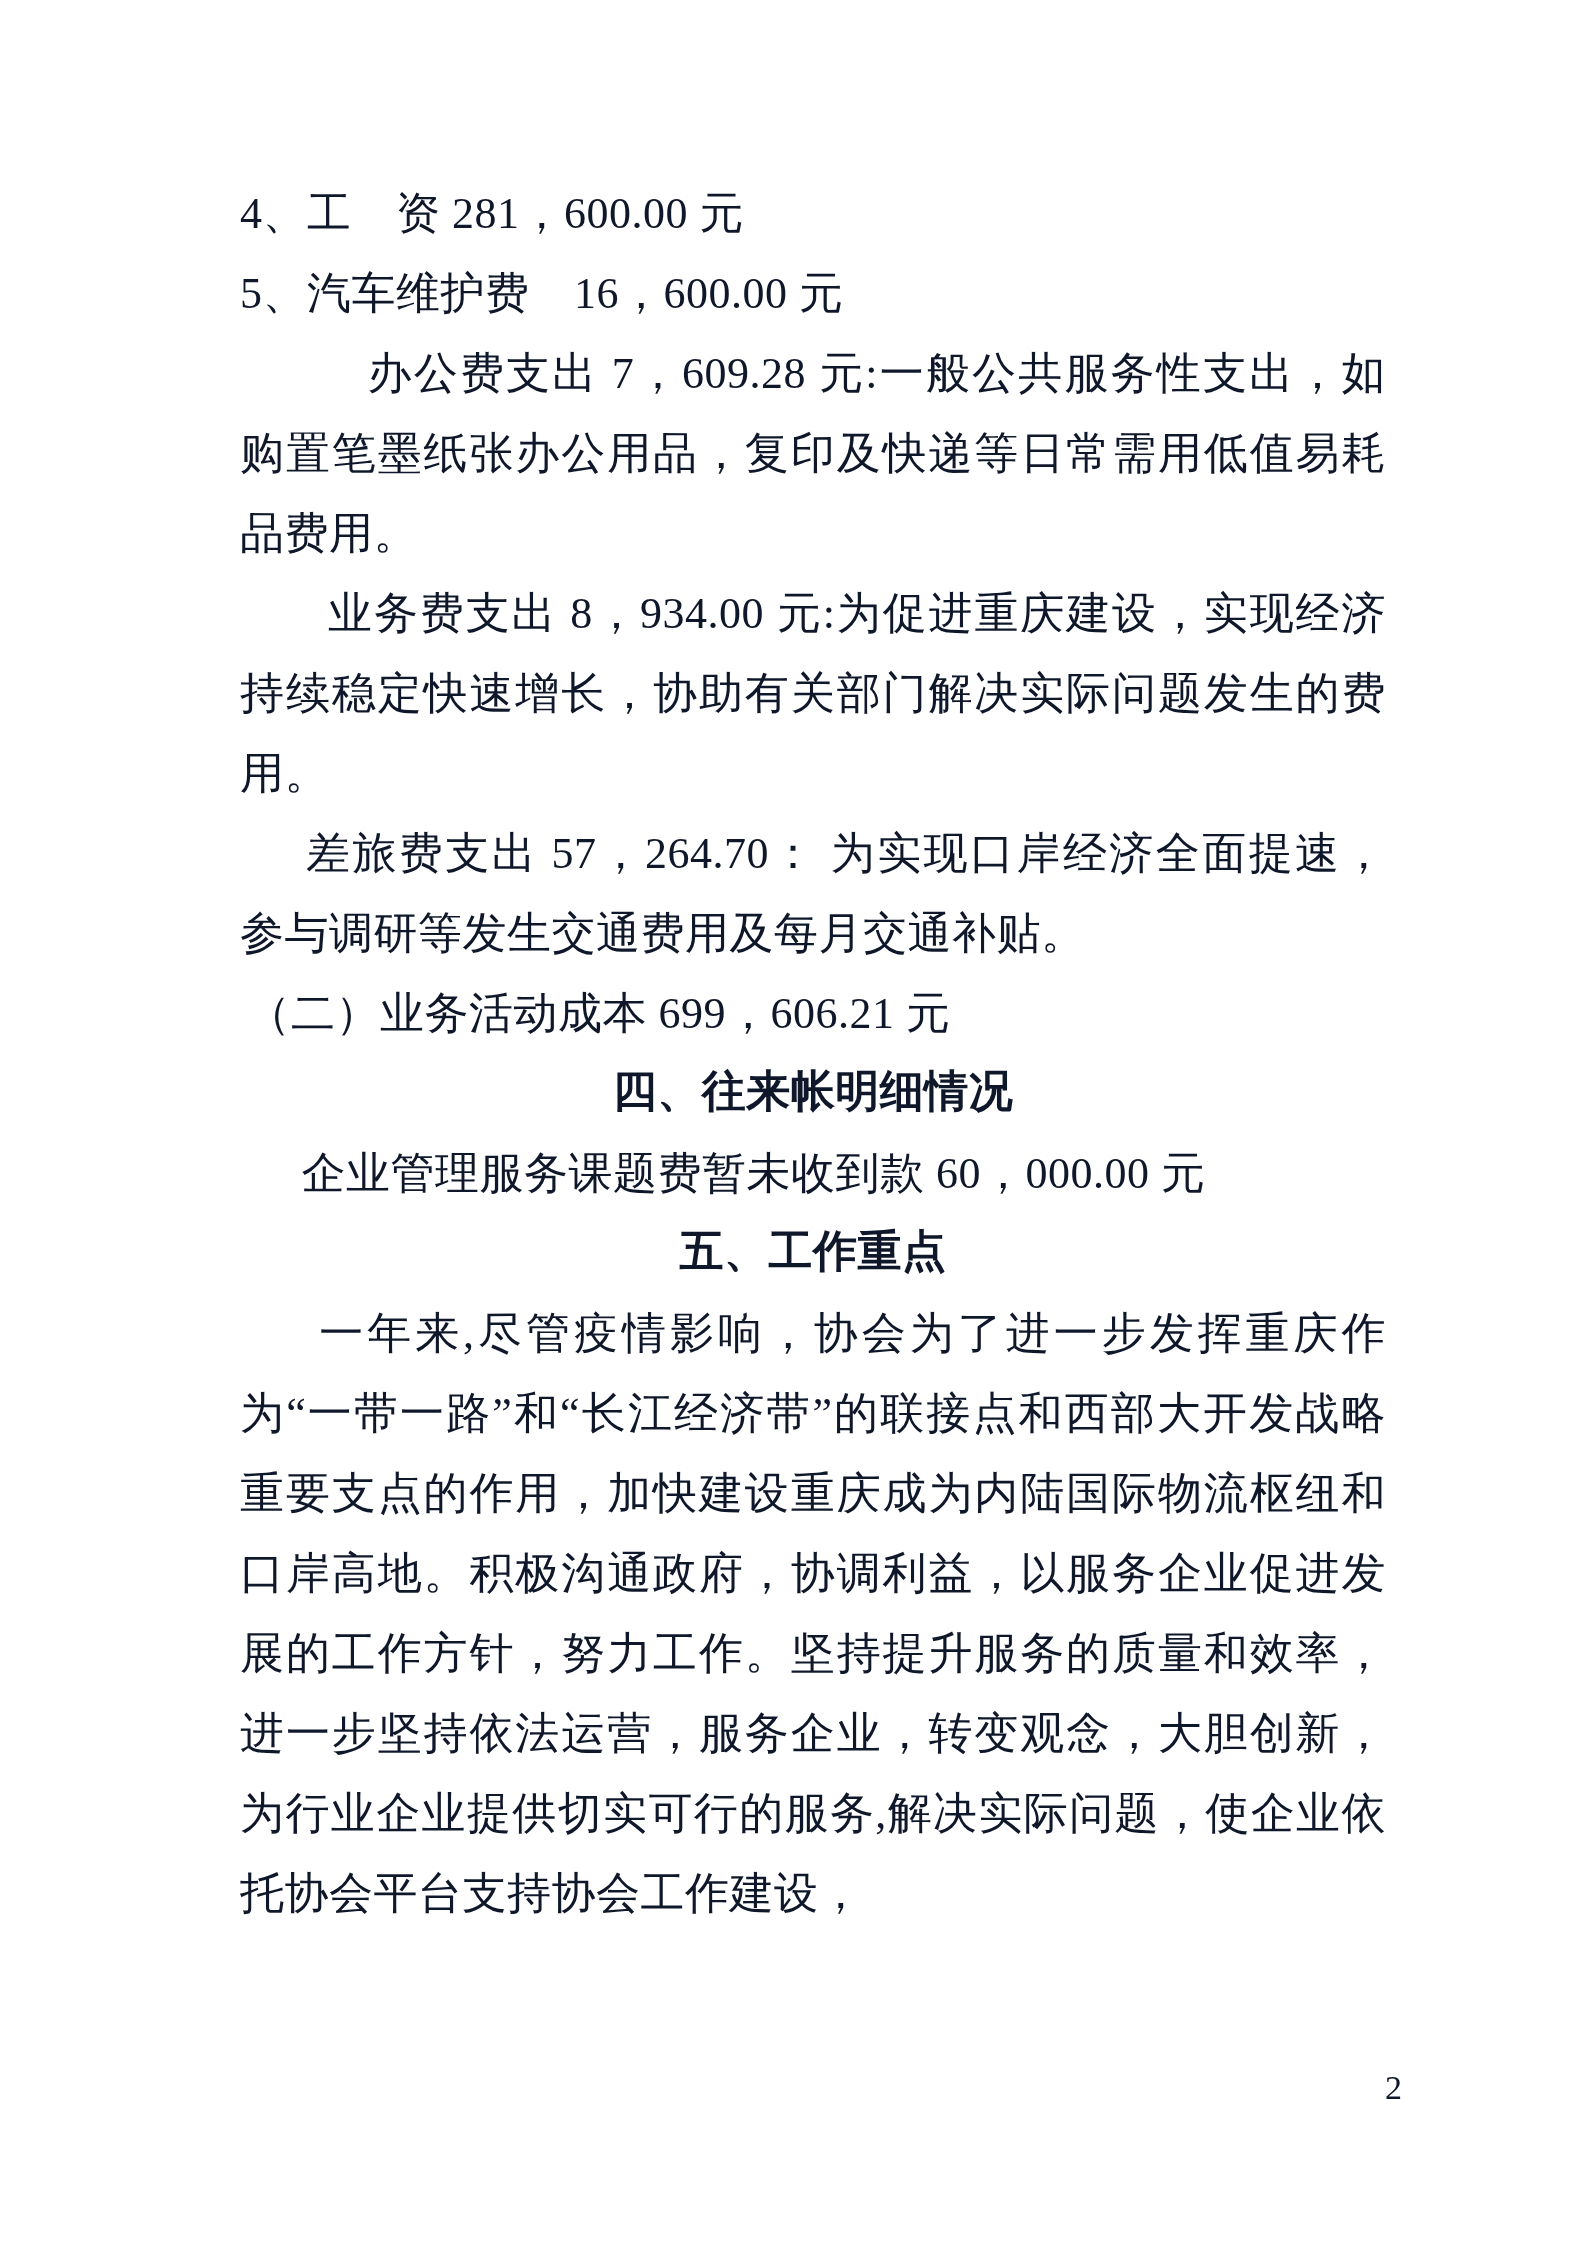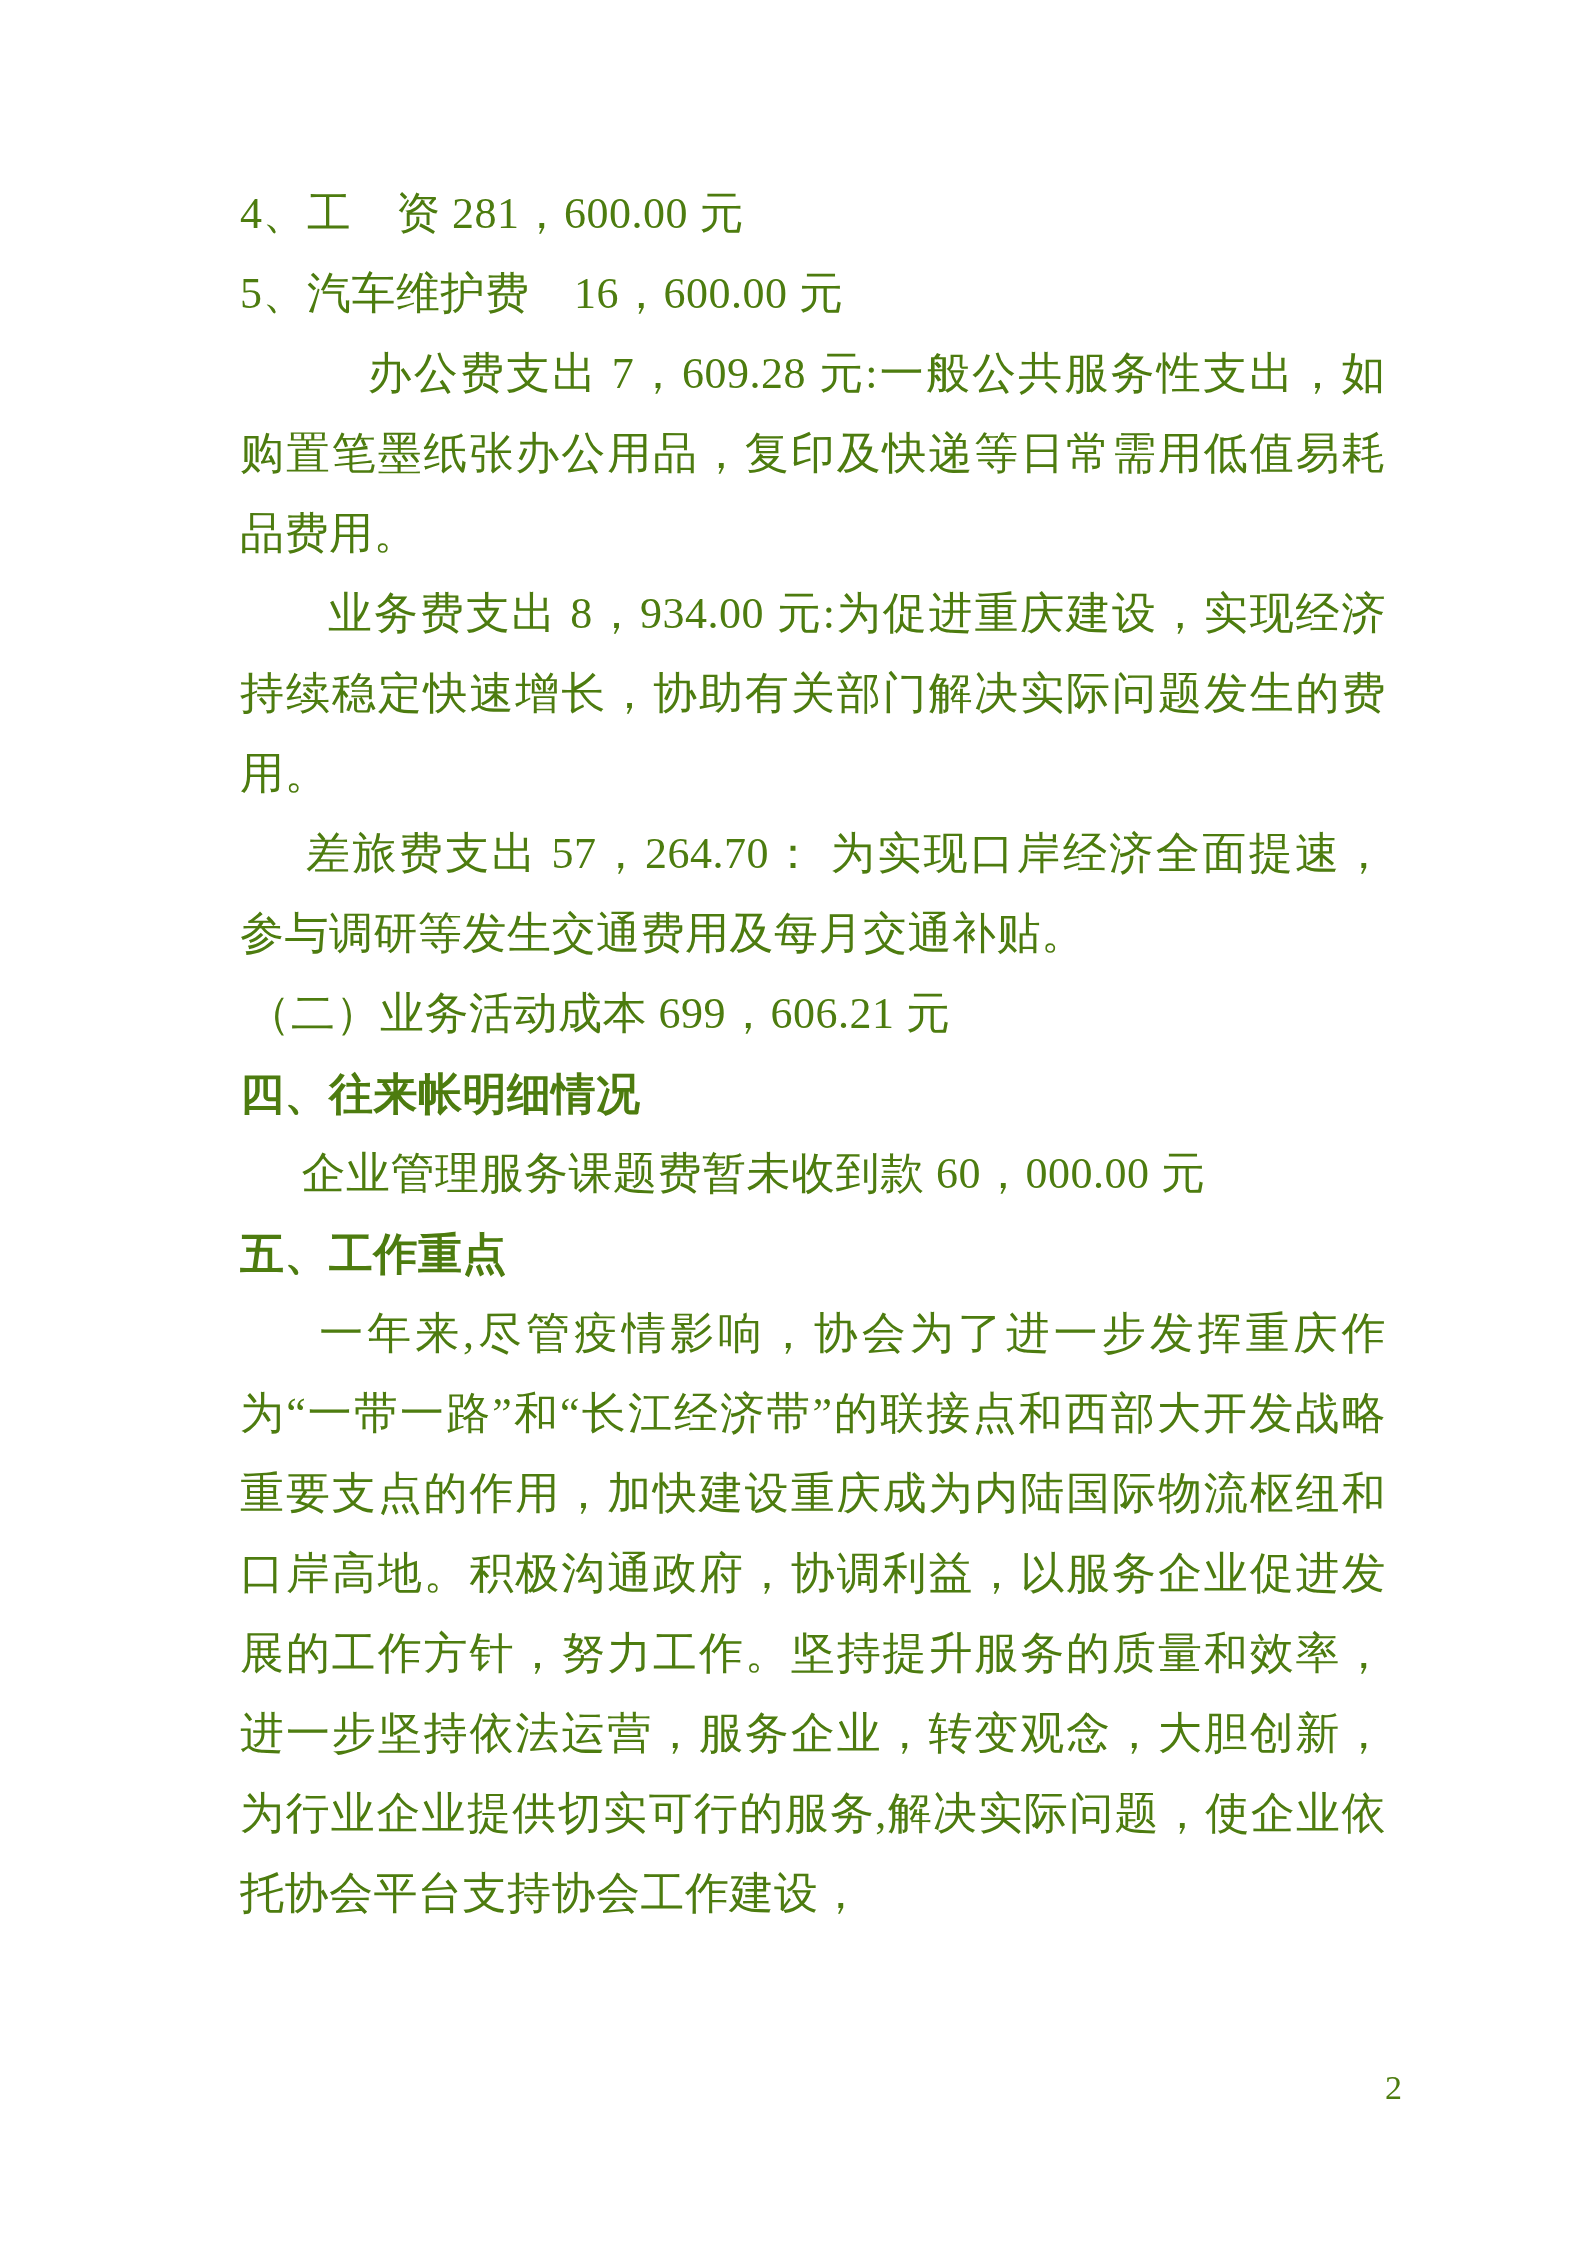--- a/index.html
+++ b/index.html
@@ -4,40 +4,40 @@
 <style>
   html, body { margin: 0; padding: 0; background: #e8e8e8; }
   .page {
     position: relative;
     width: 1588px;
     height: 2245px;
     margin: 0 auto;
     background: #ffffff;
     overflow: hidden;
     font-family: "Liberation Serif", "DejaVu Serif", serif;
-    color: #4d7c0f;
+    color: #0f172a;
   }
   .content {
     position: absolute;
     left: 240px;
     top: 174px;
     width: 1146px;
   }
   .para {
     margin: 0;
     font-size: 44px;
     line-height: 80px;
     text-align: justify;
     letter-spacing: 0.5px;
     word-break: break-all;
   }
   .para.heading {
     font-weight: bold;
-    text-align: left;
-    font-family: Liberation Sans, sans-serif;
+    text-align: center;
+    font-family: Liberation Mono, monospace;
   }
   .page-number {
     position: absolute;
     right: 186px;
     top: 2068px;
     font-size: 34px;
     line-height: 40px;
     font-family: "Liberation Serif", "DejaVu Serif", serif;
   }
 </style>

